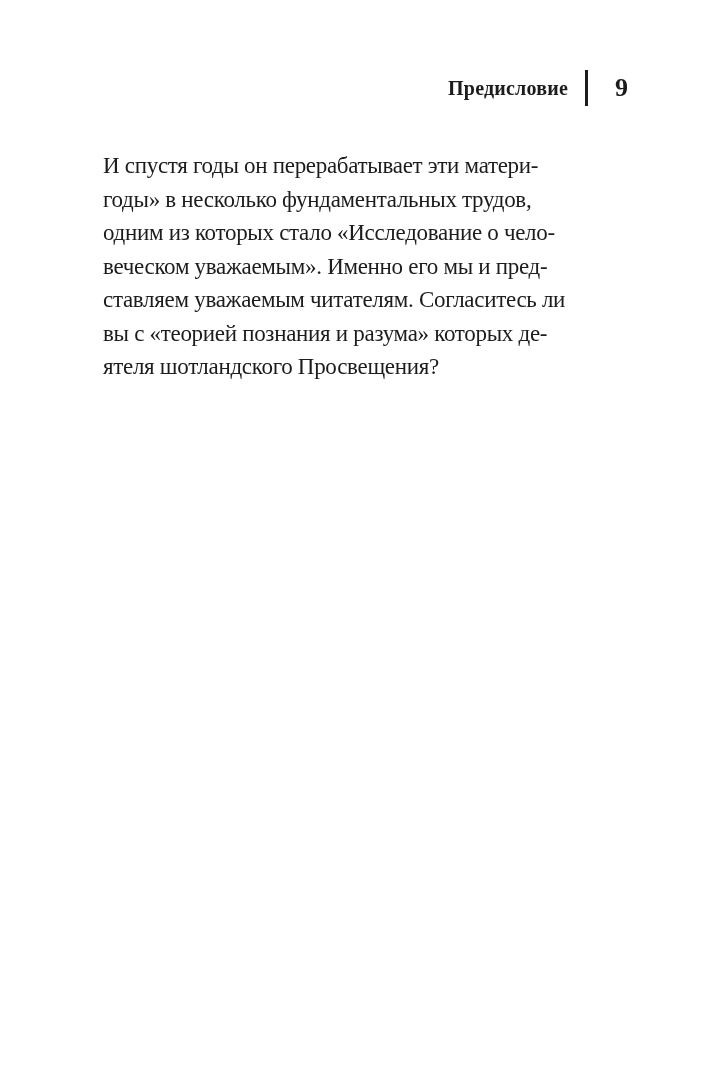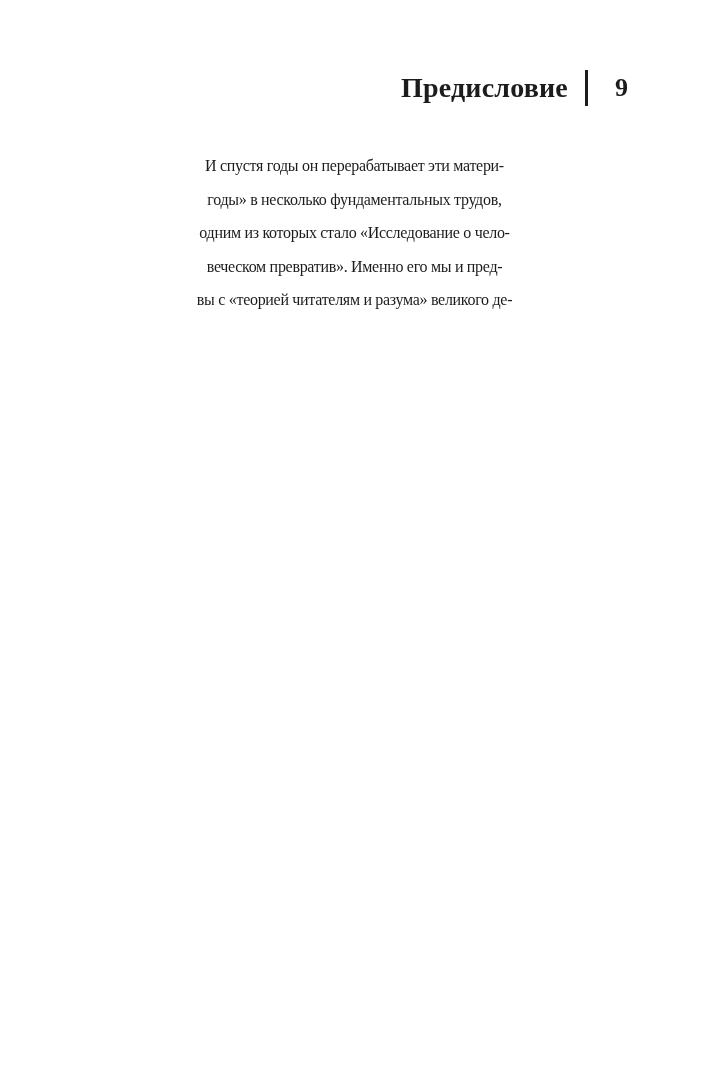--- a/index.html
+++ b/index.html
@@ -19,43 +19,42 @@
   
   .running-head {
     position: absolute;
     top: 70px;
     right: 95px;
     display: flex;
     align-items: center;
     font-weight: bold;
   }
   .section-title {
-    font-size: 28px;
+    font-size: 20px;
     letter-spacing: 0.2px;
   }
   .head-divider {
     width: 3px;
     height: 36px;
     background: #1c1c1c;
     margin-left: 17px;
     margin-right: 27px;
   }
   .page-number {
     font-size: 26px;
   }
   
   .body-text {
     position: absolute;
     left: 103px;
     top: 149px;
     width: 503px;
-    font-size: 16px;
+    font-size: 23px;
     line-height: 33.5px;
     letter-spacing: -0.3px;
-    text-align: center;
   }
   .text-line {
     display: block;
     white-space: nowrap;
     overflow: visible;
   }
 </style>
 </head>
 <body>
 
@@ -64,17 +63,19 @@
   <div class="running-head">
     <span class="section-title">Предисловие</span>
     <span class="head-divider"></span>
     <span class="page-number">9</span>
   </div>
 
   <div class="body-text">
     <span class="text-line" style="word-spacing: 0px;">И спустя годы он перерабатывает эти матери-</span>
     <span class="text-line" style="word-spacing: 0px;">годы» в несколько фундаментальных трудов,</span>
     <span class="text-line" style="word-spacing: 0px;">одним из которых стало «Исследование о чело-</span>
-    <span class="text-line" style="word-spacing: 0px;">веческом превратив». Именно его мы и пред-</span>
-    <span class="text-line" style="word-spacing: 0px;">вы с «теорией читателям и разума» великого де-</span>
+    <span class="text-line" style="word-spacing: 0px;">веческом уважаемым». Именно его мы и пред-</span>
+    <span class="text-line" style="word-spacing: 0px;">ставляем уважаемым читателям. Согласитесь ли</span>
+    <span class="text-line" style="word-spacing: 0px;">вы с «теорией познания и разума» которых де-</span>
+    <span class="text-line">ятеля шотландского Просвещения?</span>
   </div>
 
 </div>
 
 </body></html>

